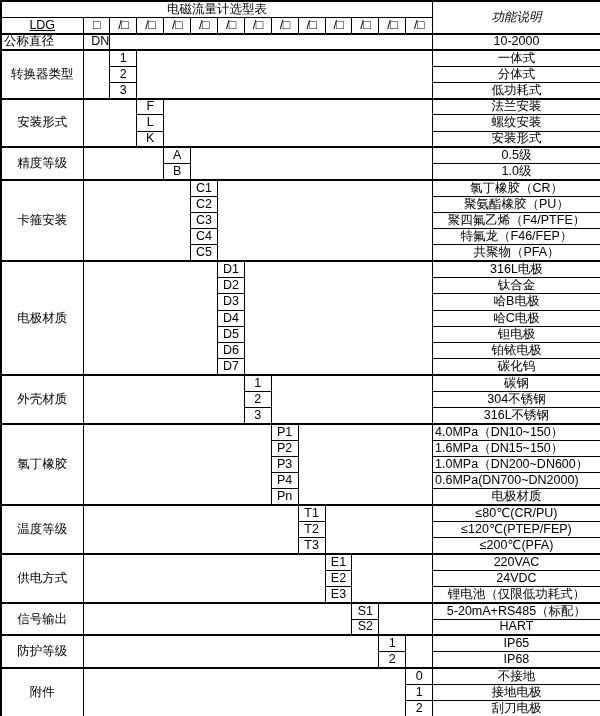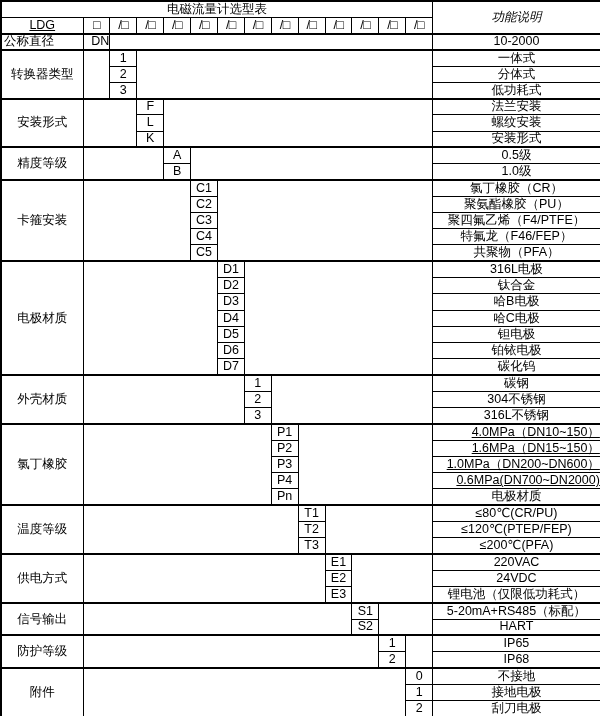--- a/index.html
+++ b/index.html
@@ -34,21 +34,21 @@
 
   td.title-cell   { font-size: 14px; }
   td.fn-header    { font-size: 14px; font-style: italic; }
   td.ldg          { text-align: left; padding-left: 12px; font-size: 12.5px; text-decoration: underline; }
   td.box-cell     { font-size: 12px; letter-spacing: -0.5px; }
   td.lbl          { font-size: 13px; }
   td.lbl.left     { text-align: left; padding-left: 2px; }
   td.code         { font-size: 12px; }
   td.code.left    { text-align: right; padding-left: 2px; }
   td.desc         { font-size: 12.5px; }
-  td.desc.left    { text-align: right; padding-left: 2px; text-decoration: underline; }
+  td.desc.left    { text-align: left; padding-left: 2px; }
   td.filler       { }
 </style>
 </head>
 <body>
 
 <table class="sel">
   <colgroup id="cols">
       <col style="width: 82px;">
       <col style="width: 26.9px;">
       <col style="width: 26.9px;">

